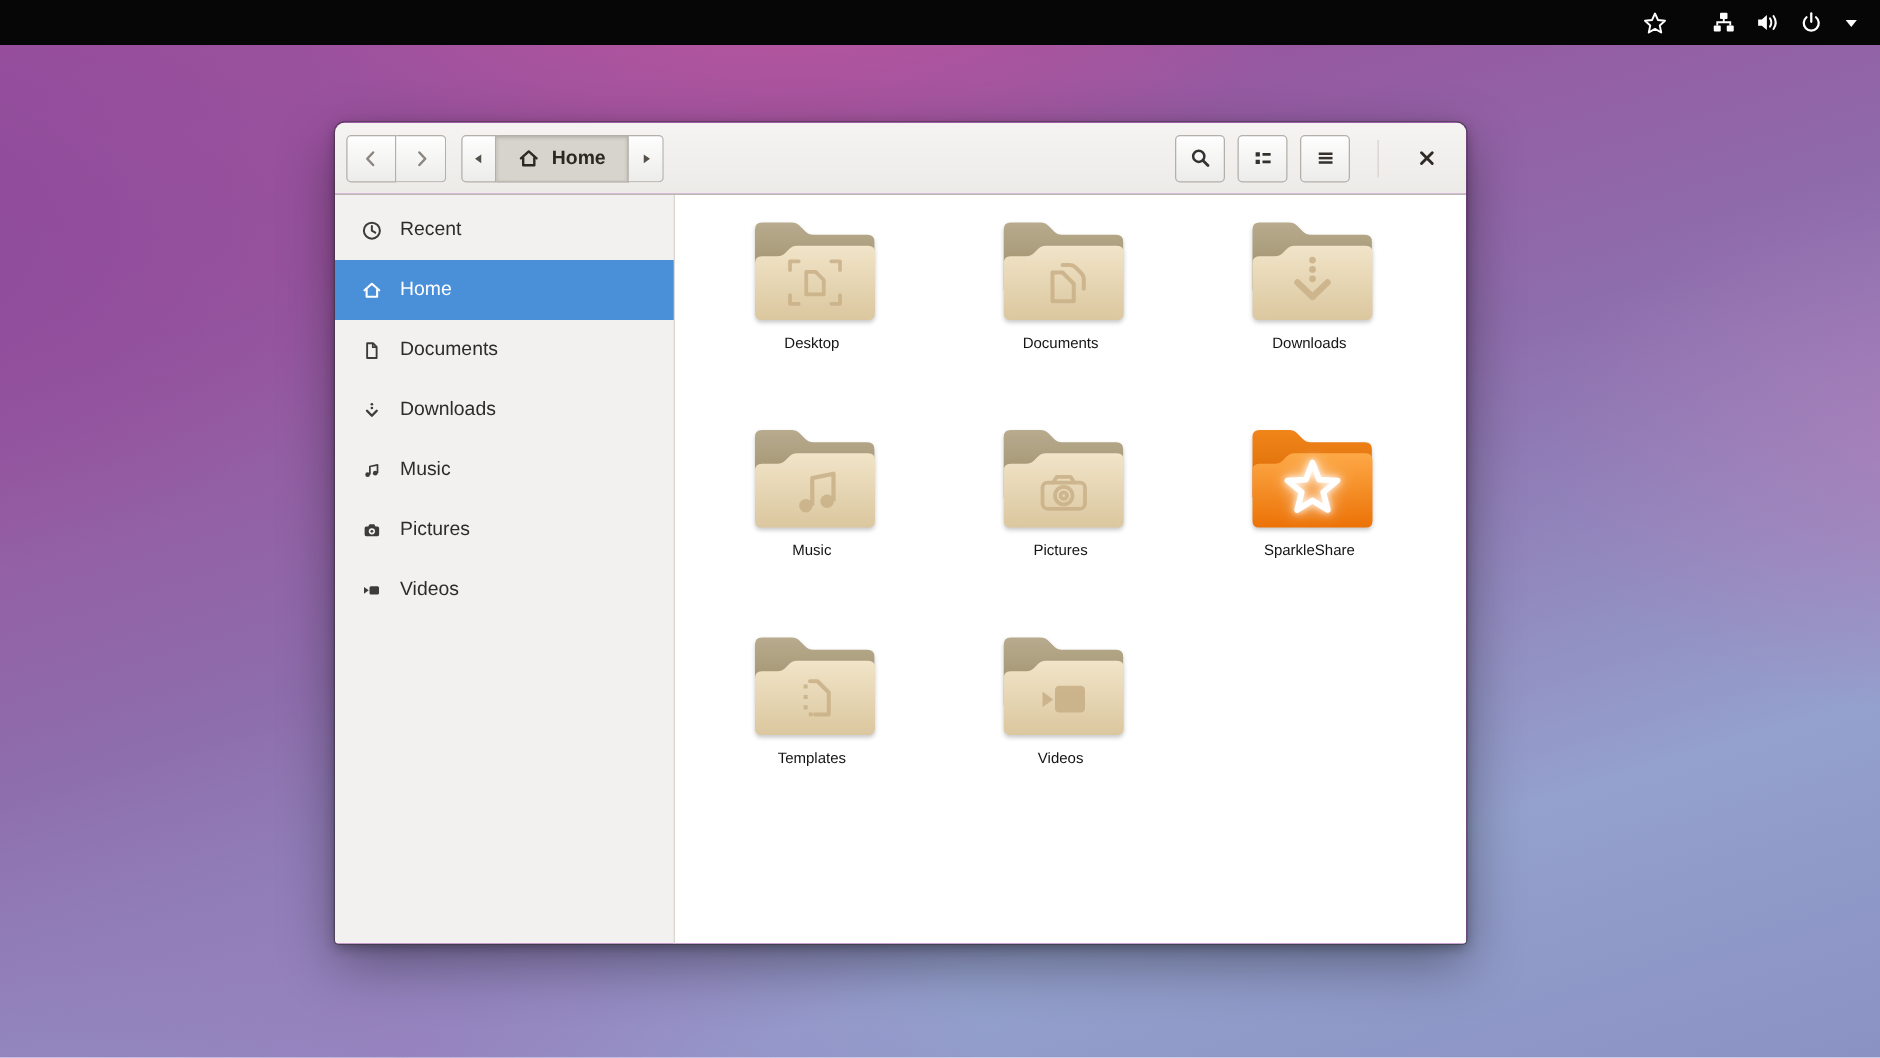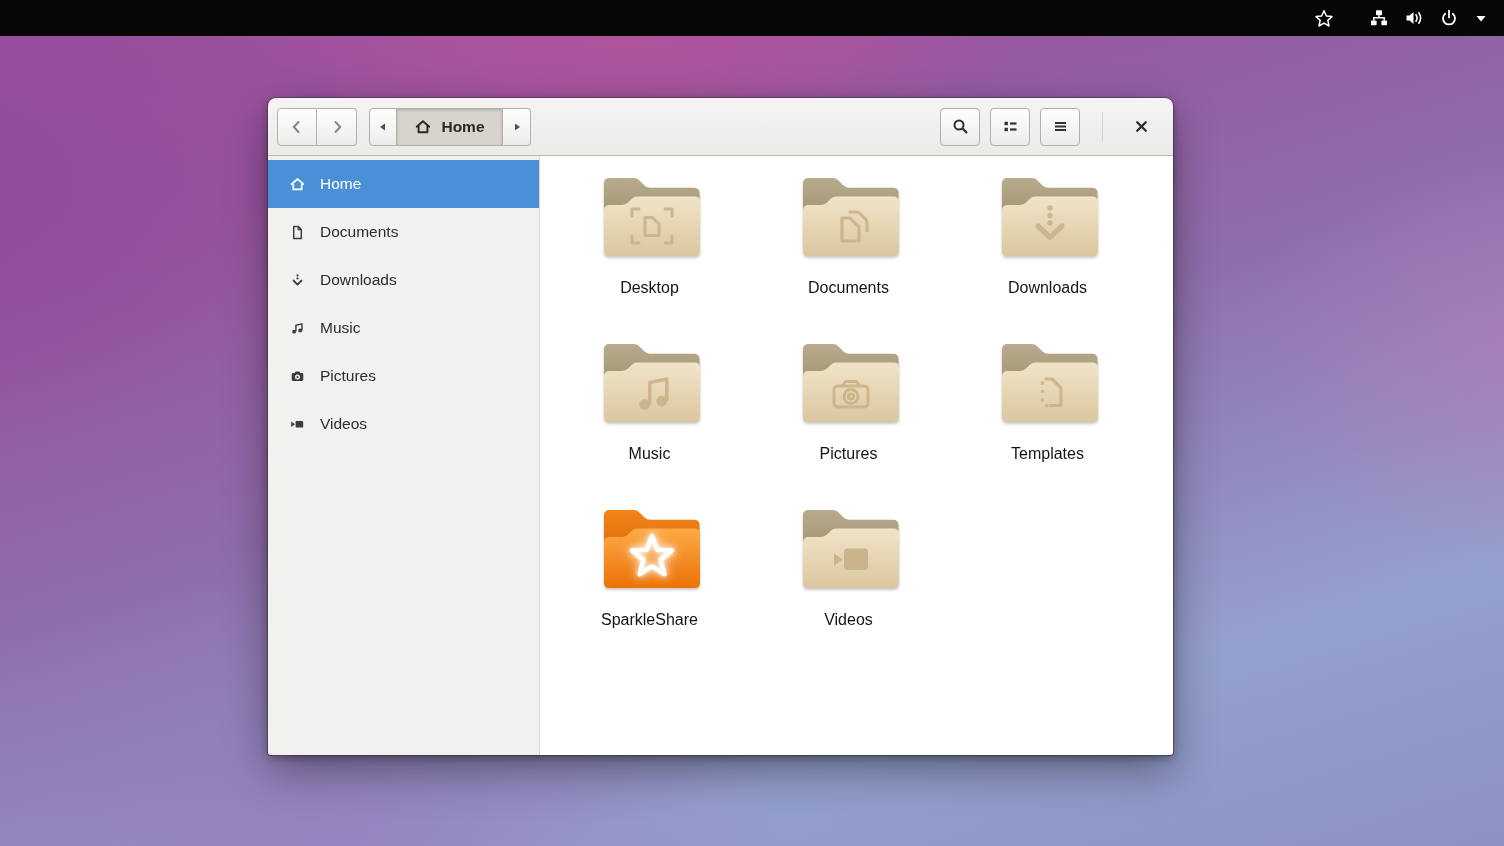--- a/index.html
+++ b/index.html
@@ -48,21 +48,21 @@
   .side-item{height:48px;display:flex;align-items:center;padding-left:21px;gap:14px;
     font-size:15.5px;color:#2c2c2c;cursor:default;}
   .side-ico{width:17px;height:17px;display:flex;align-items:center;justify-content:center;color:#3c3c3c;}
   .side-item.selected{background:#4a90d9;color:#ffffff;}
   .side-item.selected .side-ico{color:#ffffff;}
   .content{flex:1;background:#ffffff;padding:14px 0 0 10px;box-sizing:border-box;
     display:grid;grid-template-columns:repeat(3,199px);grid-auto-rows:166px;align-content:start;justify-content:start;}
   .file-item{width:199px;display:flex;flex-direction:column;align-items:center;}
   .file-icon{width:104px;height:92px;}
   .file-icon svg{width:104px;height:92px;display:block;filter:drop-shadow(0 2px 1.5px rgba(0,0,0,.22));}
-  .file-label{margin-top:17px;font-size:16px;color:#141414;}
+  .file-label{margin-top:5px;font-size:12px;color:#141414;}
 </style>
 </head>
 <body>
 
 <div class="topbar">
   <span class="tb-ico star">
     <svg viewBox="0 0 20 19">
         <path d="M10 1.8 L12.4 7 L18 7.6 L13.8 11.4 L15 17 L10 14.1 L5 17 L6.2 11.4 L2 7.6 L7.6 7 Z" stroke="#fff" stroke-width="1.5" fill="none" stroke-linejoin="round"></path>
       </svg>
   </span>
@@ -153,20 +153,29 @@
         <svg width="15" height="15" viewBox="0 0 15 15">
             <path d="M3.2 3.2 L11.8 11.8 M11.8 3.2 L3.2 11.8" stroke="#2f2c28" stroke-width="2.3" stroke-linecap="round"></path>
           </svg>
       </div>
     </div>
   </div>
 
   <div class="win-body">
 
     <div class="sidebar">
+      <div class="side-item">
+          <span class="side-ico">
+            <svg width="17" height="17" viewBox="0 0 17 17">
+              <circle cx="8.5" cy="8.5" r="6.4" stroke="currentColor" stroke-width="1.6" fill="none"></circle>
+              <path d="M8.5 4.8 V8.5 L11.2 10.1" stroke="currentColor" stroke-width="1.6" fill="none" stroke-linecap="round" stroke-linejoin="round"></path>
+            </svg>
+          </span>
+          <span>Recent</span>
+        </div>
       <div class="side-item selected">
           <span class="side-ico">
             <svg width="17" height="17" viewBox="0 0 17 17">
               <path d="M2.6 8.2 L8.5 3 L14.4 8.2" stroke="currentColor" stroke-width="1.7" fill="none" stroke-linecap="round" stroke-linejoin="round"></path>
               <path d="M4.3 7.4 V13.4 H12.7 V7.4" stroke="currentColor" stroke-width="1.7" fill="none" stroke-linejoin="round"></path>
             </svg>
           </span>
           <span>Home</span>
         </div>
       <div class="side-item">
@@ -337,20 +346,40 @@
                 <circle cx="54" cy="60.5" r="2.6"></circle>
               </g>
   </svg>
           </div>
           <div class="file-label">Pictures</div>
         </div>
       <div class="file-item">
           <div class="file-icon">
             <svg viewBox="0 0 104 92">
     <defs>
+      <linearGradient id="bk6" x1="0" y1="0" x2="0" y2="1">
+                  <stop offset="0" stop-color="#f08519"></stop>
+                  <stop offset="1" stop-color="#d96604"></stop>
+                </linearGradient>
+      <linearGradient id="fr6" x1="0" y1="0" x2="0" y2="1">
+                  <stop offset="0" stop-color="#fda946"></stop>
+                  <stop offset="1" stop-color="#ec7207"></stop>
+                </linearGradient>
+    </defs>
+    <path d="M6 62 V13.5 q0 -5.5 5.5 -5.5 h24 q3.6 0 6 2.4 l5 5 q2.4 2.4 6 2.4 h43.5 q5.5 0 5.5 5.5 V62 z" fill="url(#bk6)"></path>
+    <path d="M11.5 86 q-5.5 0 -5.5 -5.5 V40.5 q0 -5.5 5.5 -5.5 h12.5 q3.6 0 6 -2.4 l3.6 -3.6 q2.4 -2.4 6 -2.4 h56.9 q5.5 0 5.5 5.5 v48.4 q0 5.5 -5.5 5.5 z" fill="url(#fr6)"></path>
+    <path d="M54 34 L59.3 47.7 L74 48.5 L62.6 57.8 L66.3 72 L54 64.4 L41.7 72 L45.4 57.8 L34 48.5 L48.7 47.7 Z" fill="none" stroke="#ffffff" stroke-width="4.6" stroke-linejoin="round" style="filter:drop-shadow(0 0 2.5px rgba(255,255,255,.95)) drop-shadow(0 0 6px rgba(255,255,255,.65))"></path>
+  </svg>
+          </div>
+          <div class="file-label">SparkleShare</div>
+        </div>
+      <div class="file-item">
+          <div class="file-icon">
+            <svg viewBox="0 0 104 92">
+    <defs>
       <linearGradient id="bk7" x1="0" y1="0" x2="0" y2="1">
                   <stop offset="0" stop-color="#b8ab8e"></stop>
                   <stop offset="1" stop-color="#9a8c66"></stop>
                 </linearGradient>
       <linearGradient id="fr7" x1="0" y1="0" x2="0" y2="1">
                   <stop offset="0" stop-color="#f1e4c8"></stop>
                   <stop offset="1" stop-color="#dbc79f"></stop>
                 </linearGradient>
     </defs>
     <path d="M6 62 V13.5 q0 -5.5 5.5 -5.5 h24 q3.6 0 6 2.4 l5 5 q2.4 2.4 6 2.4 h43.5 q5.5 0 5.5 5.5 V62 z" fill="url(#bk7)"></path>
@@ -361,40 +390,20 @@
                 <path d="M49 69.5 H53" stroke-dasharray="3.2 5.2" stroke-linecap="butt"></path>
               </g>
   </svg>
           </div>
           <div class="file-label">Templates</div>
         </div>
       <div class="file-item">
           <div class="file-icon">
             <svg viewBox="0 0 104 92">
     <defs>
-      <linearGradient id="bk6" x1="0" y1="0" x2="0" y2="1">
-                  <stop offset="0" stop-color="#f08519"></stop>
-                  <stop offset="1" stop-color="#d96604"></stop>
-                </linearGradient>
-      <linearGradient id="fr6" x1="0" y1="0" x2="0" y2="1">
-                  <stop offset="0" stop-color="#fda946"></stop>
-                  <stop offset="1" stop-color="#ec7207"></stop>
-                </linearGradient>
-    </defs>
-    <path d="M6 62 V13.5 q0 -5.5 5.5 -5.5 h24 q3.6 0 6 2.4 l5 5 q2.4 2.4 6 2.4 h43.5 q5.5 0 5.5 5.5 V62 z" fill="url(#bk6)"></path>
-    <path d="M11.5 86 q-5.5 0 -5.5 -5.5 V40.5 q0 -5.5 5.5 -5.5 h12.5 q3.6 0 6 -2.4 l3.6 -3.6 q2.4 -2.4 6 -2.4 h56.9 q5.5 0 5.5 5.5 v48.4 q0 5.5 -5.5 5.5 z" fill="url(#fr6)"></path>
-    <path d="M54 34 L59.3 47.7 L74 48.5 L62.6 57.8 L66.3 72 L54 64.4 L41.7 72 L45.4 57.8 L34 48.5 L48.7 47.7 Z" fill="none" stroke="#ffffff" stroke-width="4.6" stroke-linejoin="round" style="filter:drop-shadow(0 0 2.5px rgba(255,255,255,.95)) drop-shadow(0 0 6px rgba(255,255,255,.65))"></path>
-  </svg>
-          </div>
-          <div class="file-label">SparkleShare</div>
-        </div>
-      <div class="file-item">
-          <div class="file-icon">
-            <svg viewBox="0 0 104 92">
-    <defs>
       <linearGradient id="bk8" x1="0" y1="0" x2="0" y2="1">
                   <stop offset="0" stop-color="#b8ab8e"></stop>
                   <stop offset="1" stop-color="#9a8c66"></stop>
                 </linearGradient>
       <linearGradient id="fr8" x1="0" y1="0" x2="0" y2="1">
                   <stop offset="0" stop-color="#f1e4c8"></stop>
                   <stop offset="1" stop-color="#dbc79f"></stop>
                 </linearGradient>
     </defs>
     <path d="M6 62 V13.5 q0 -5.5 5.5 -5.5 h24 q3.6 0 6 2.4 l5 5 q2.4 2.4 6 2.4 h43.5 q5.5 0 5.5 5.5 V62 z" fill="url(#bk8)"></path>

